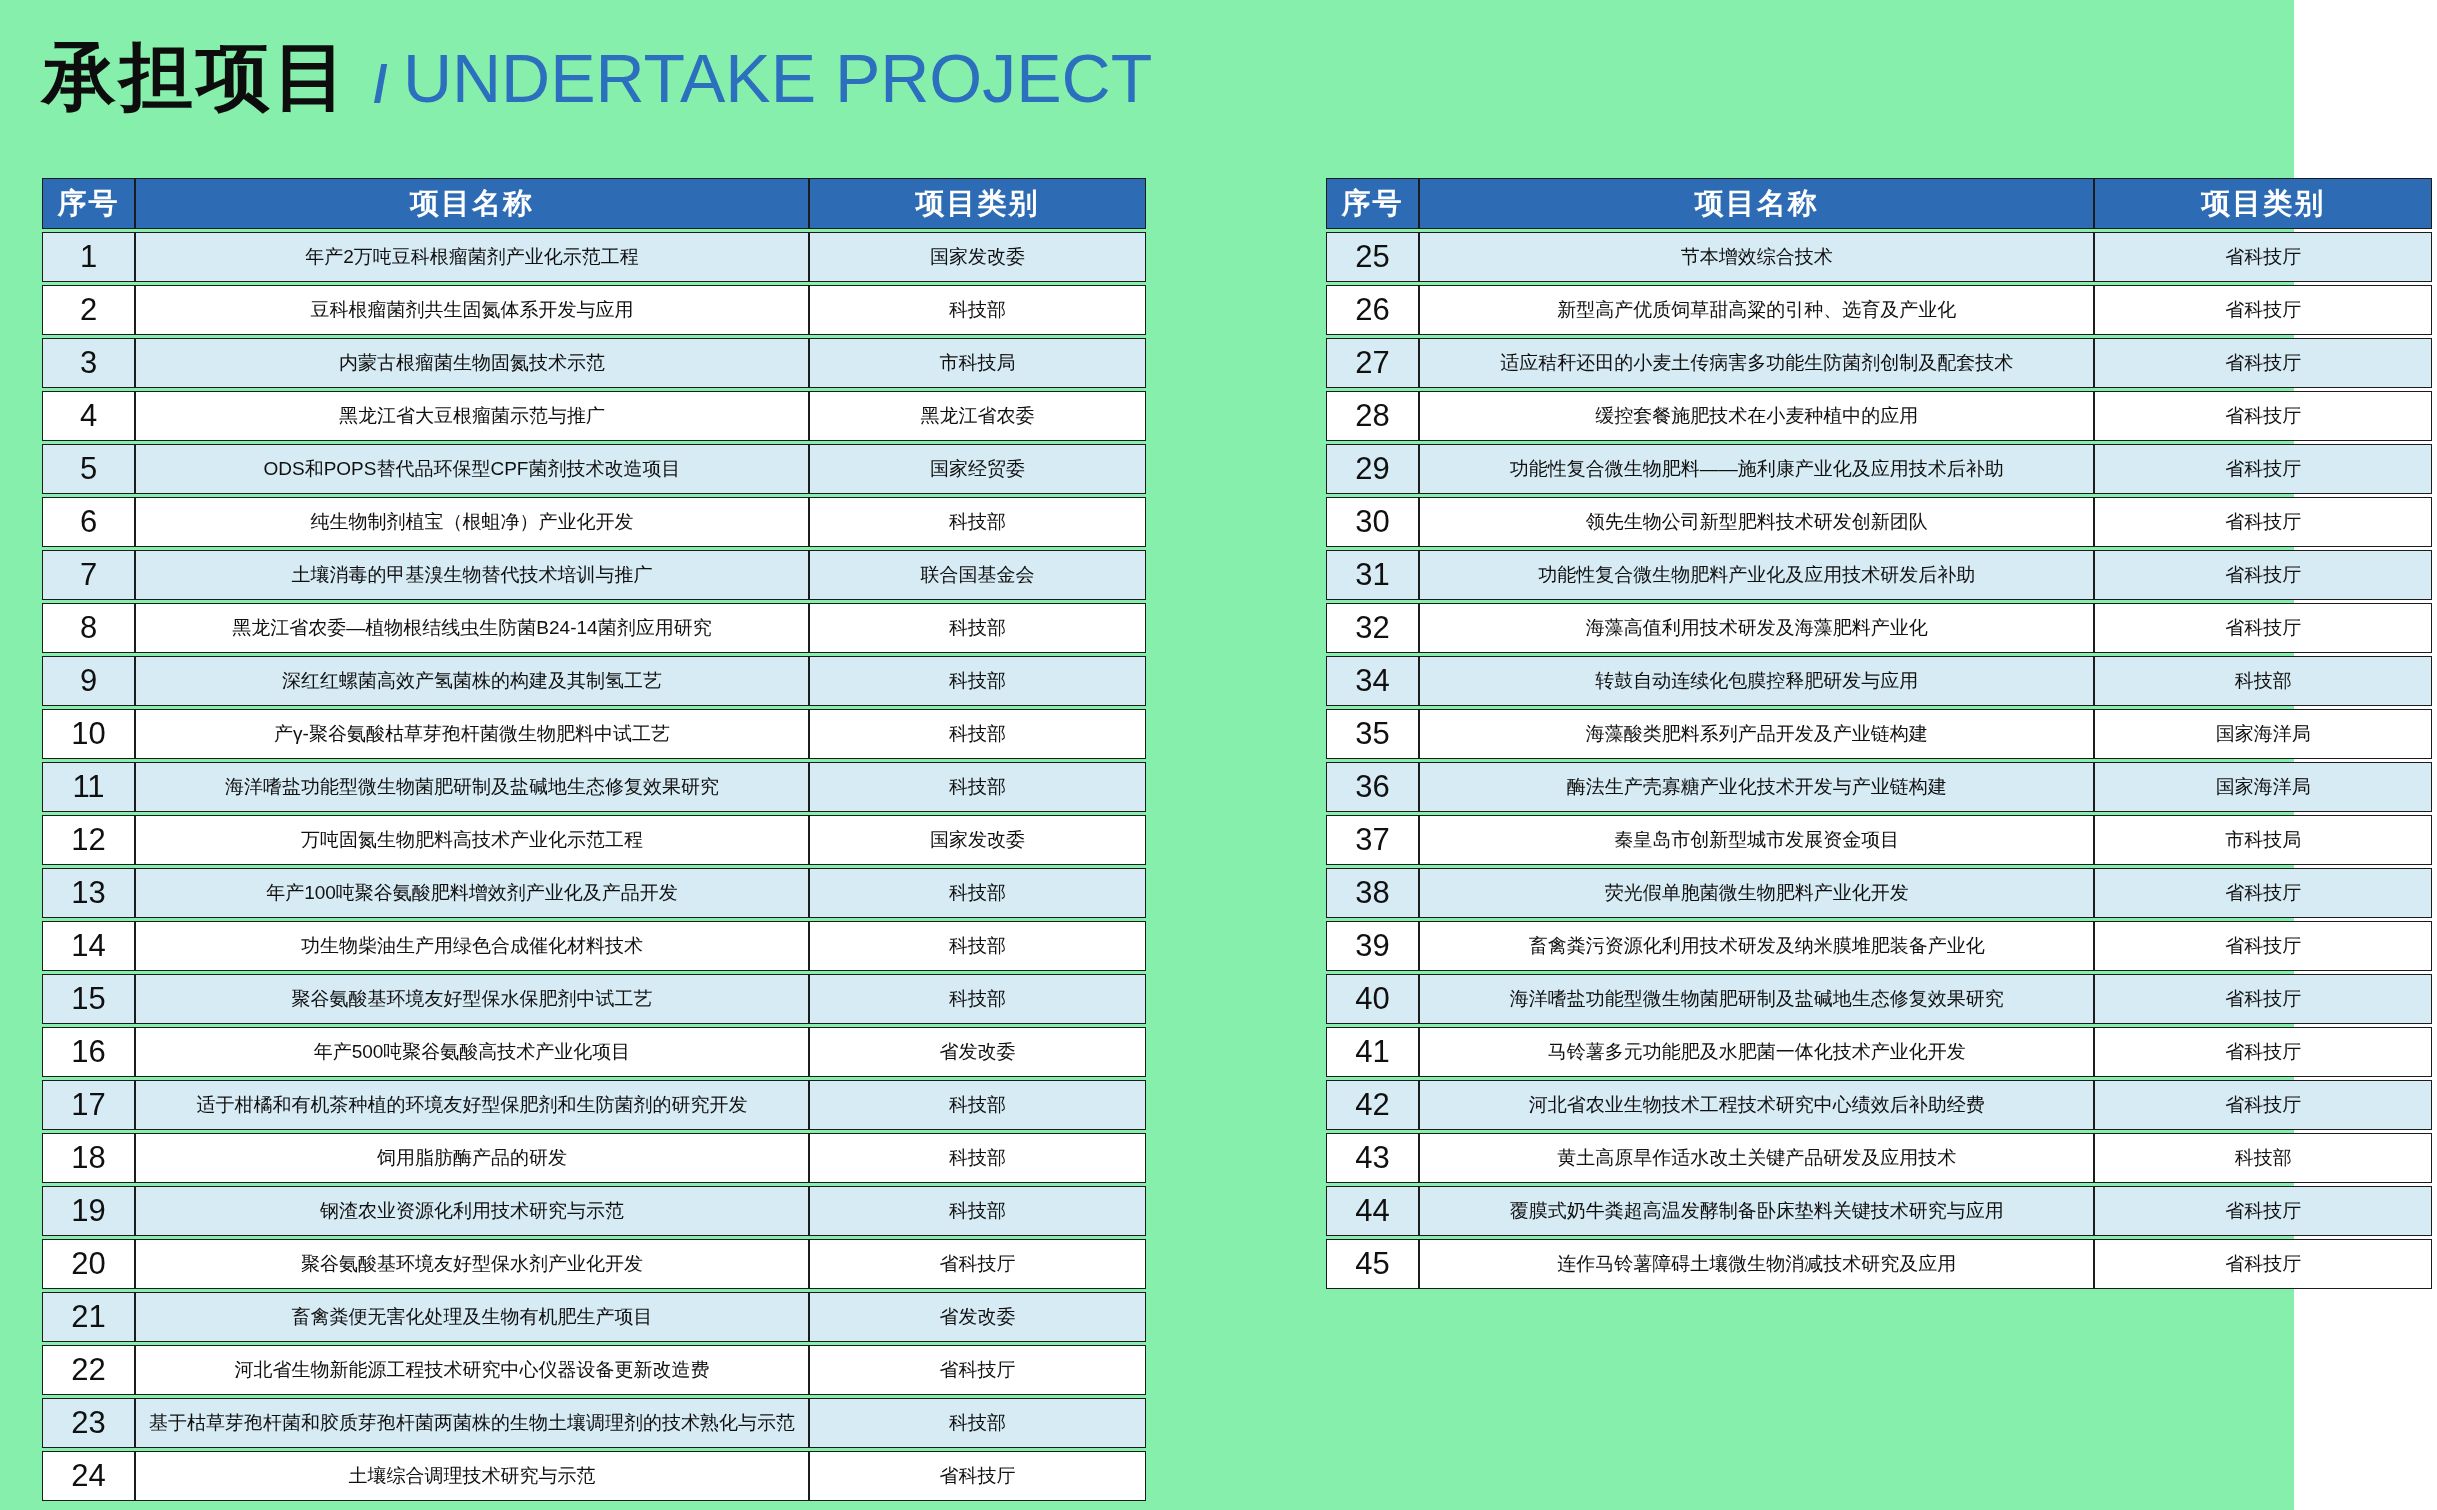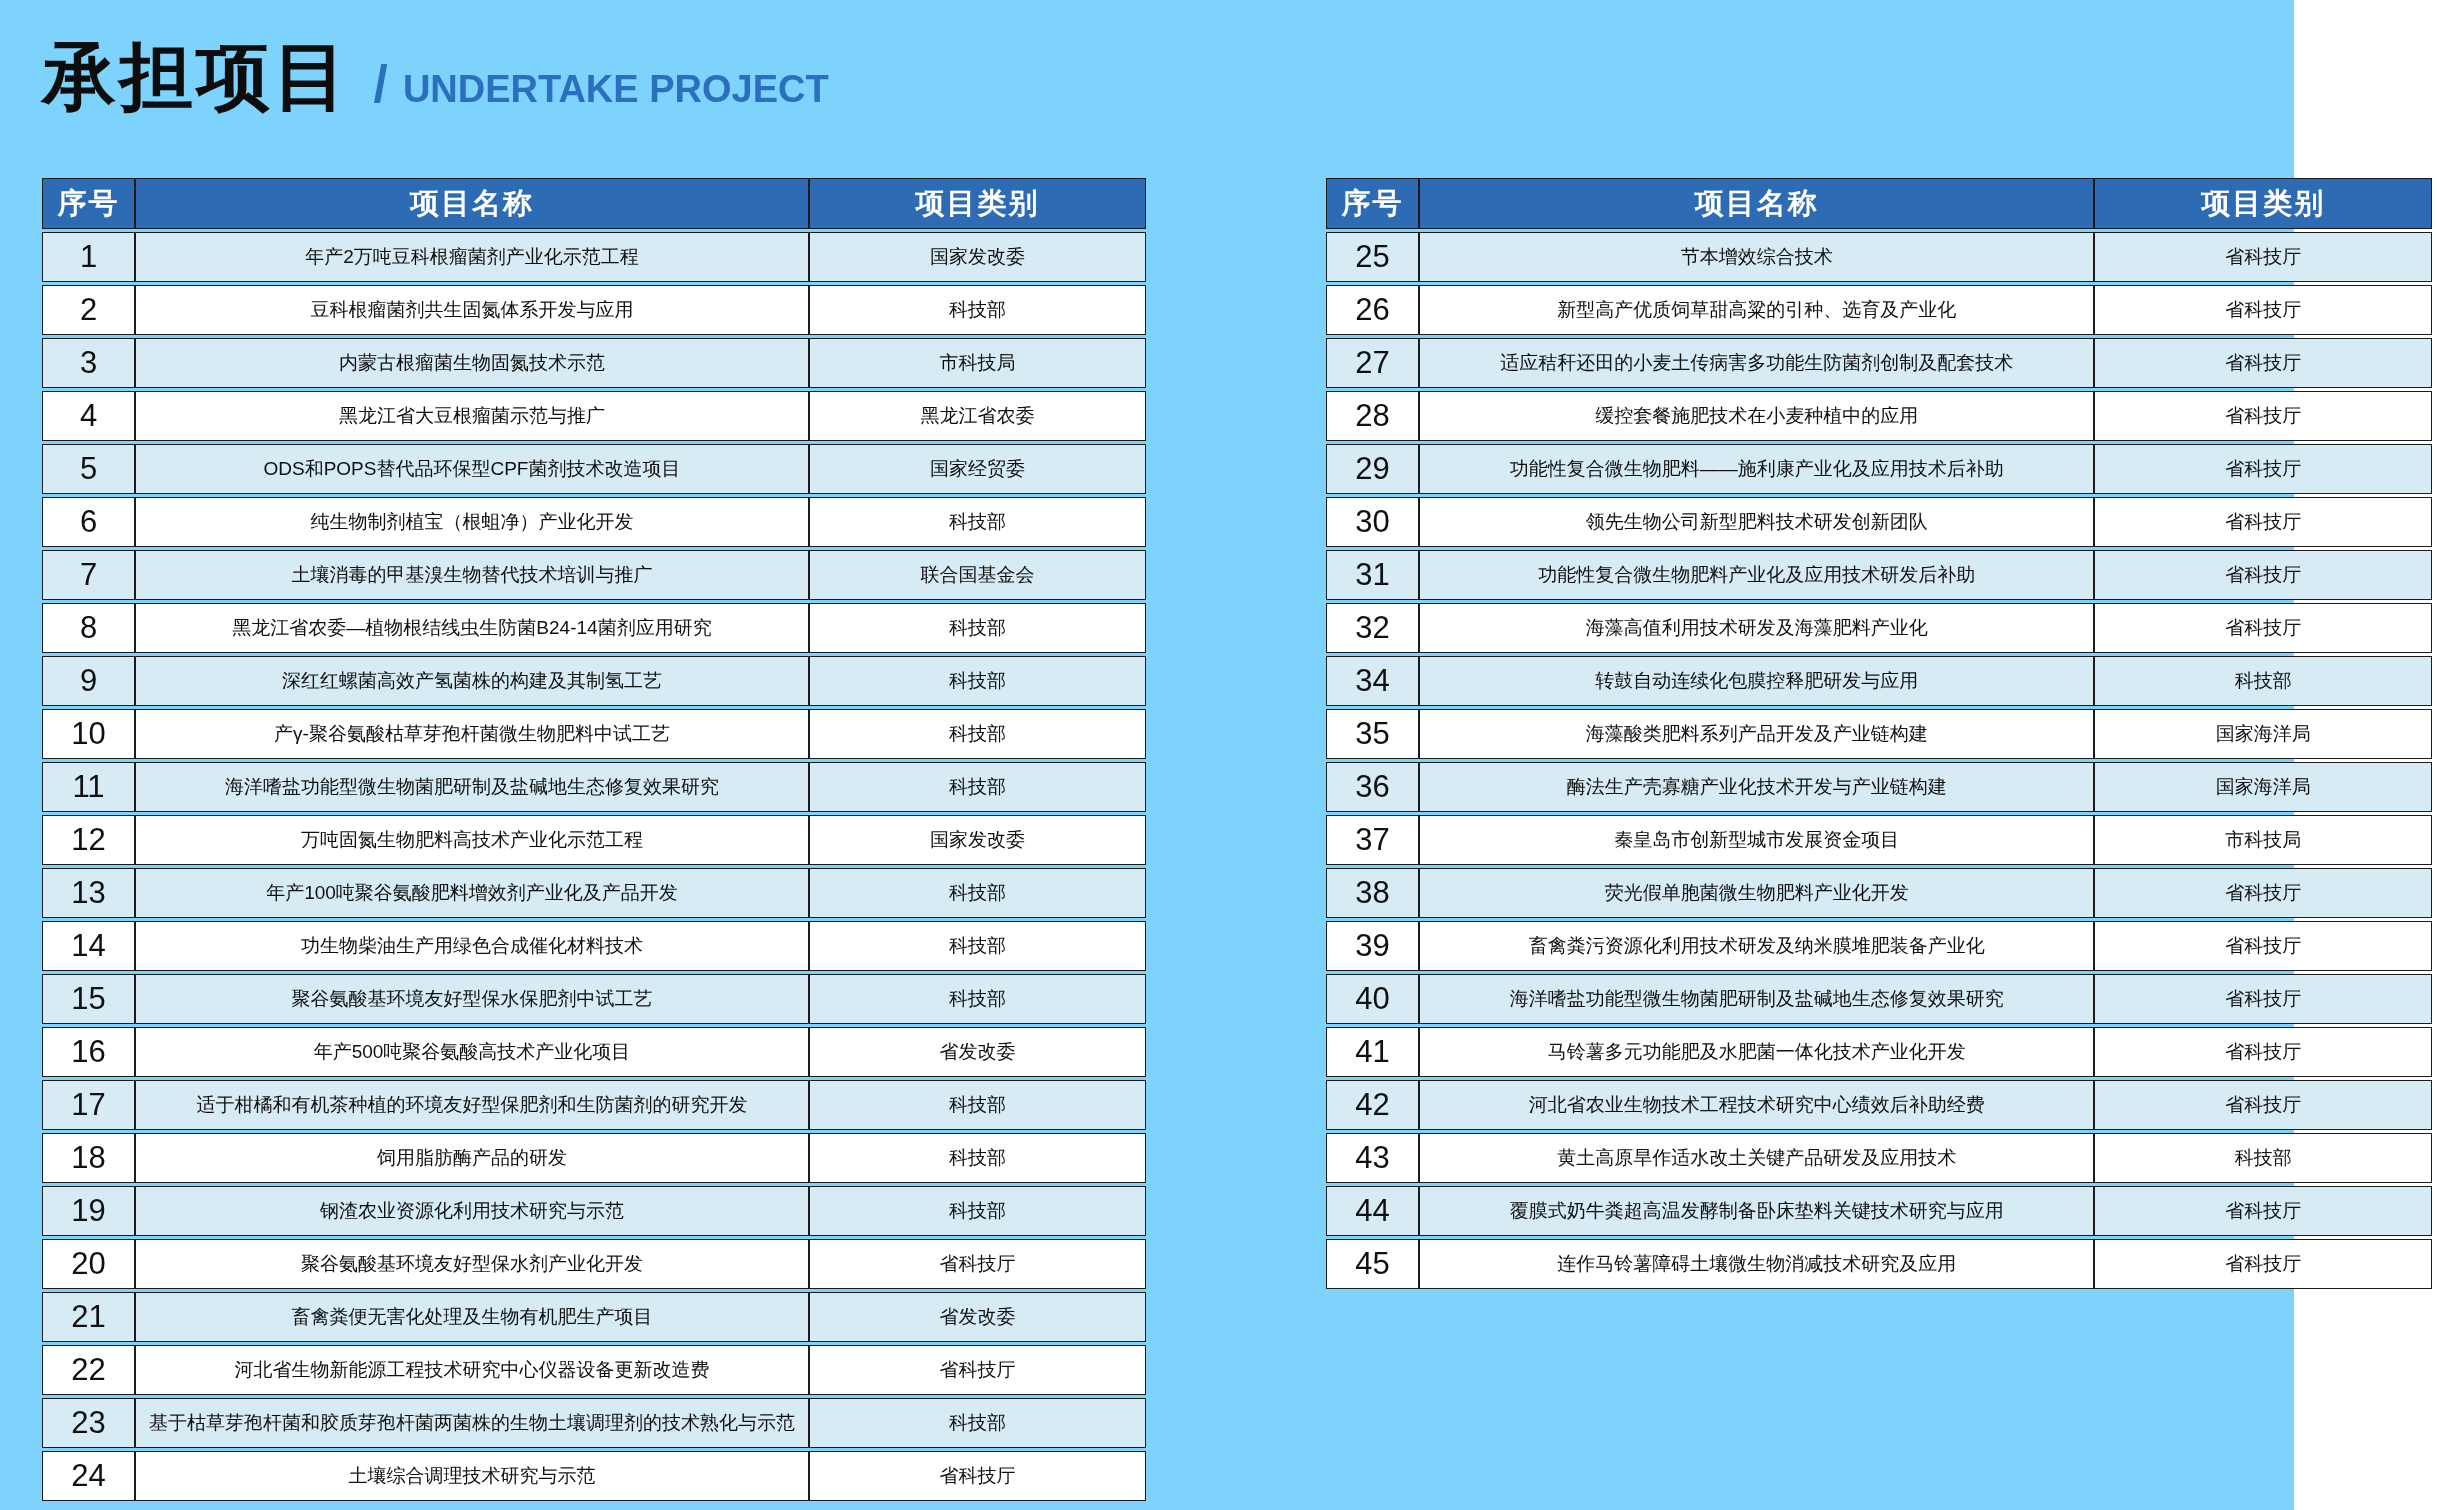--- a/index.html
+++ b/index.html
@@ -5,36 +5,36 @@
   :root{
     --header-bg:#2D6CB4;
     --row-alt:#D7EBF4;
     --row-white:#FFFFFF;
     --accent:#2B6FBE;
     --border:#1C1C1C;
   }
   *{margin:0;padding:0;box-sizing:border-box;}
   html,body{width:2438px;height:1510px;background:#ffffff;overflow:hidden;
     font-family:"Liberation Sans","DejaVu Sans",sans-serif;}
-  .page{position:relative;width:2294px;height:1510px;background:#7dd3fc;}
+  .page{position:relative;width:2294px;height:1510px;background:#86efac;}
 
   
   .title-row{
     position:absolute;left:42px;top:28px;
     display:flex;align-items:baseline;white-space:nowrap;
   }
   .title-zh{
     font-size:74px;font-weight:700;color:#0D0D0D;letter-spacing:3.1px;
   }
   .title-sep{
     font-size:51px;font-weight:700;color:var(--accent);
     margin:0 15.3px 0 23px;
   }
   .title-en{
-    font-size:38px;font-weight:700;color:var(--accent);letter-spacing:0px;
+    font-size:68px;font-weight:400;color:var(--accent);letter-spacing:0px;
   }
 
   
   .tbl{
     position:absolute;top:175px;
     border-collapse:separate;border-spacing:0 3.1px;
     table-layout:fixed;
   }
   .tbl-left{left:42px;width:1104px;}
   .tbl-right{left:1326px;width:1106px;}

